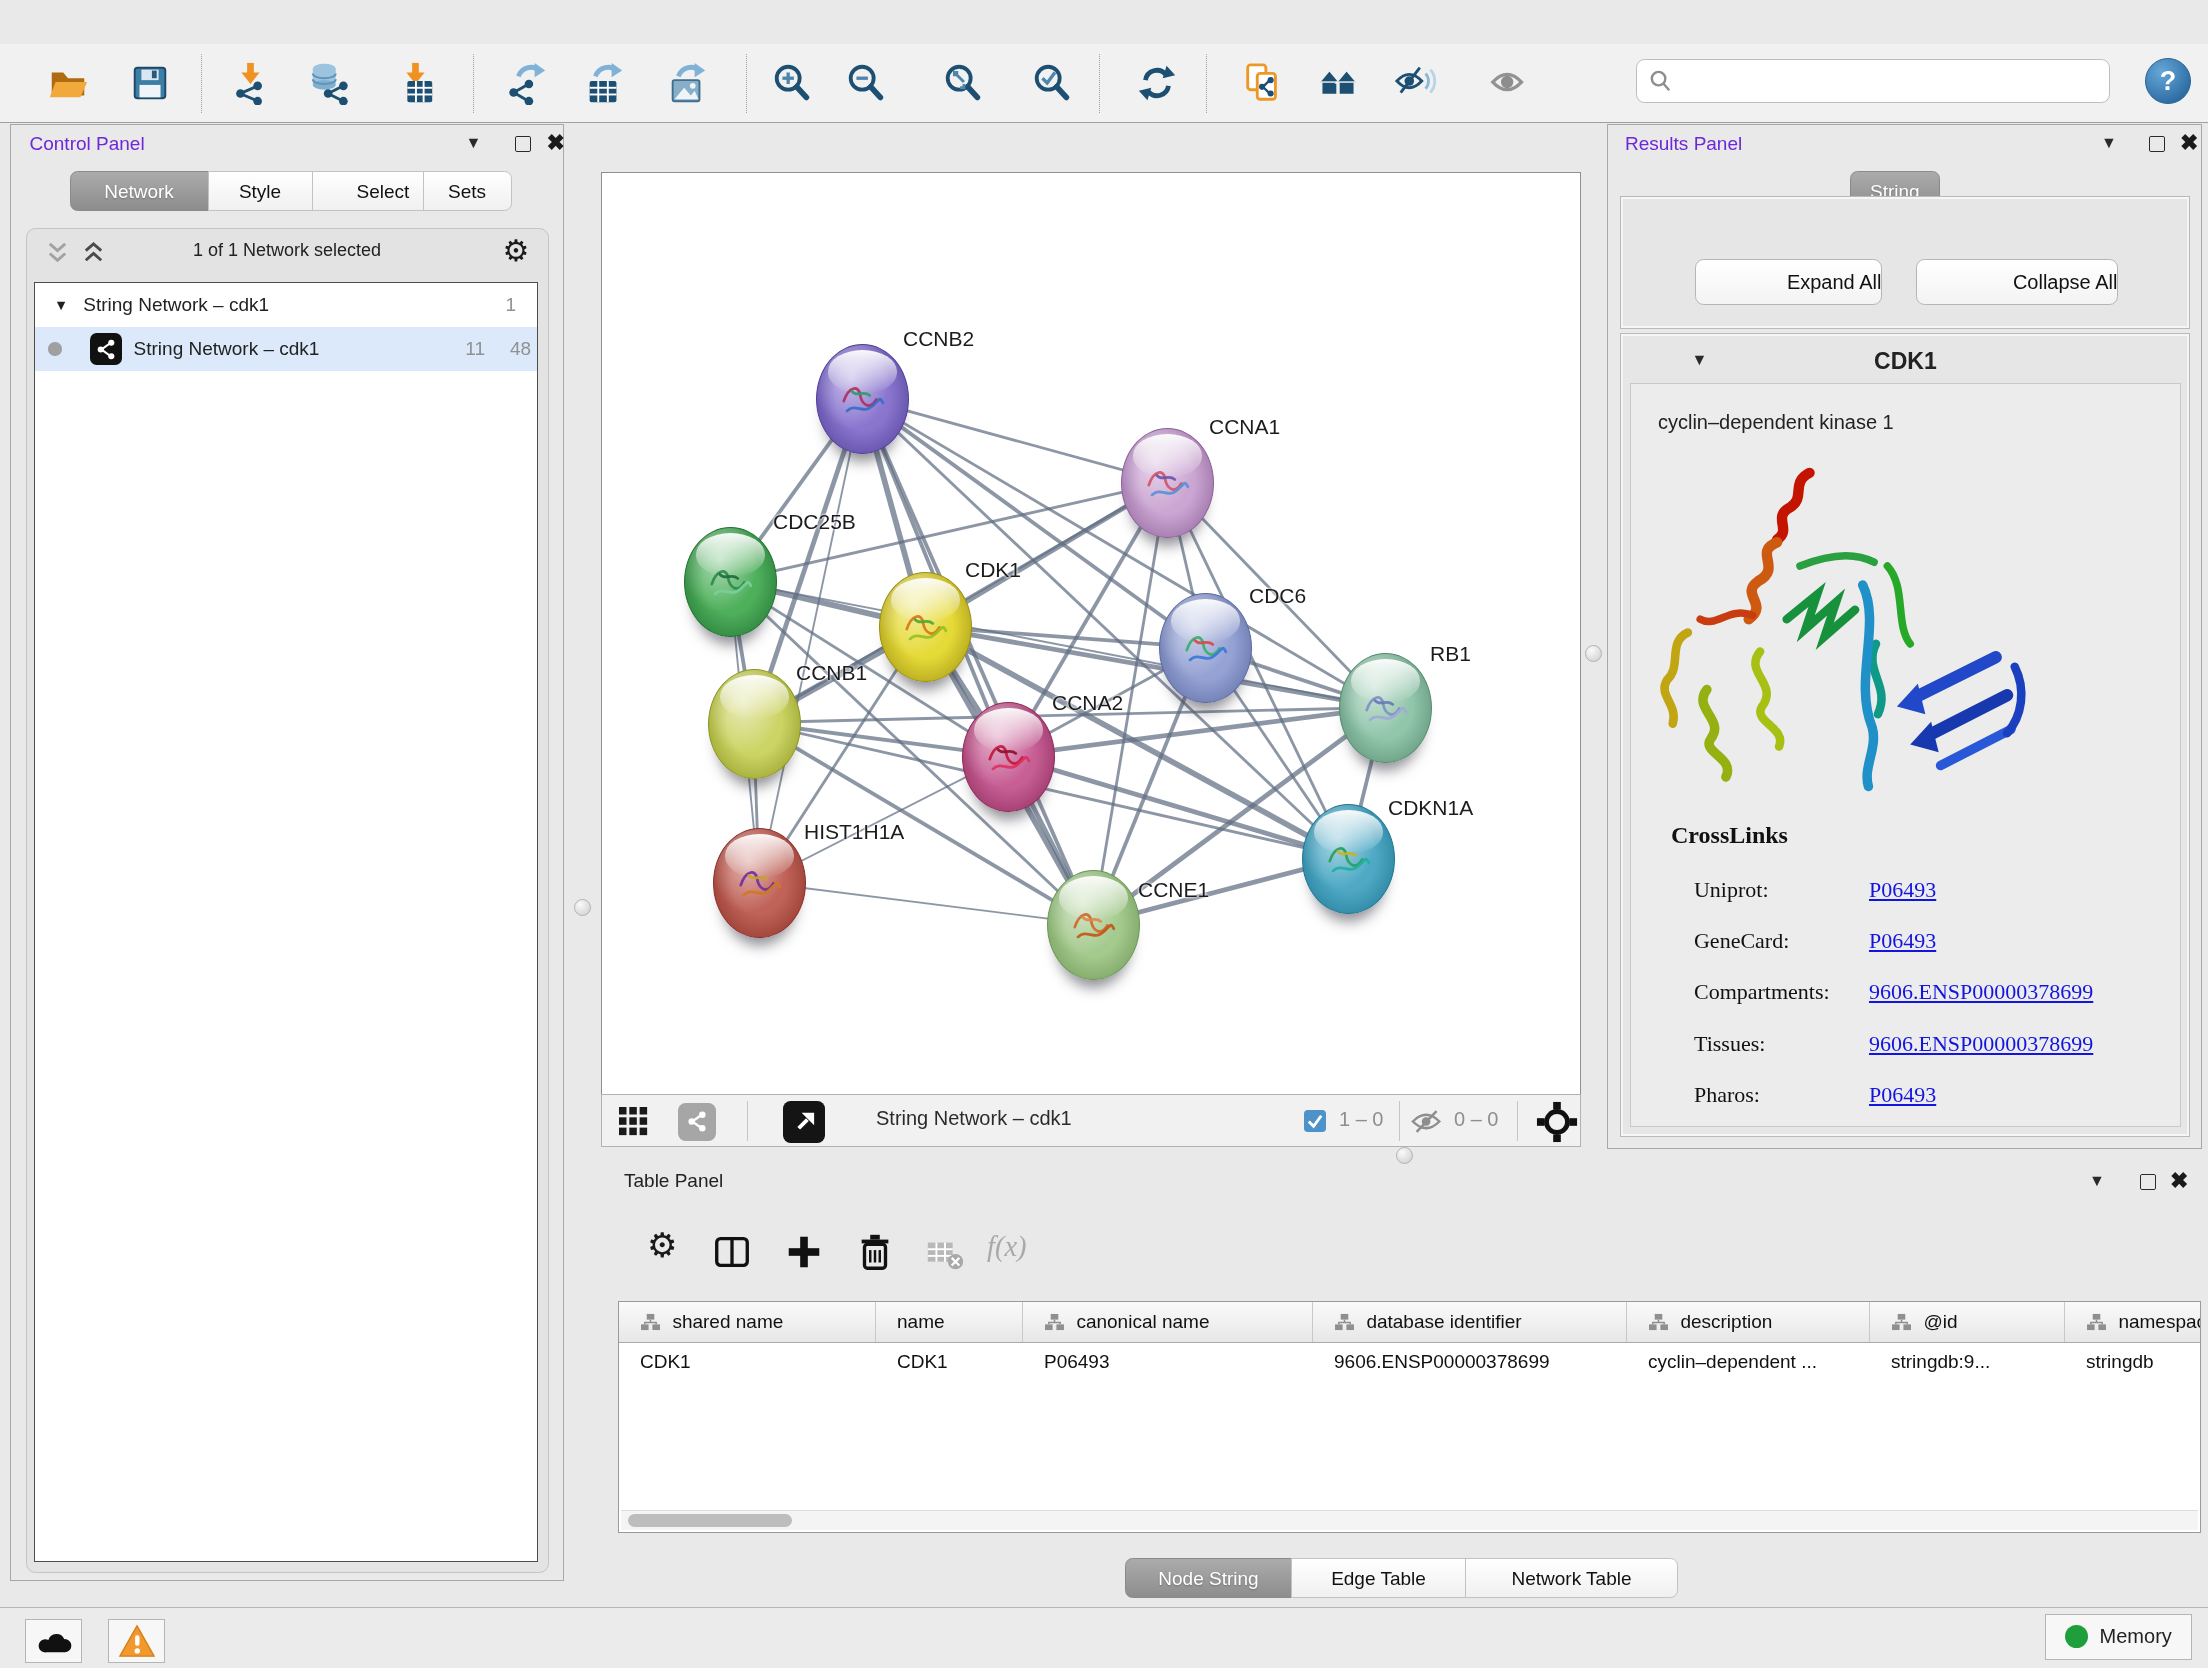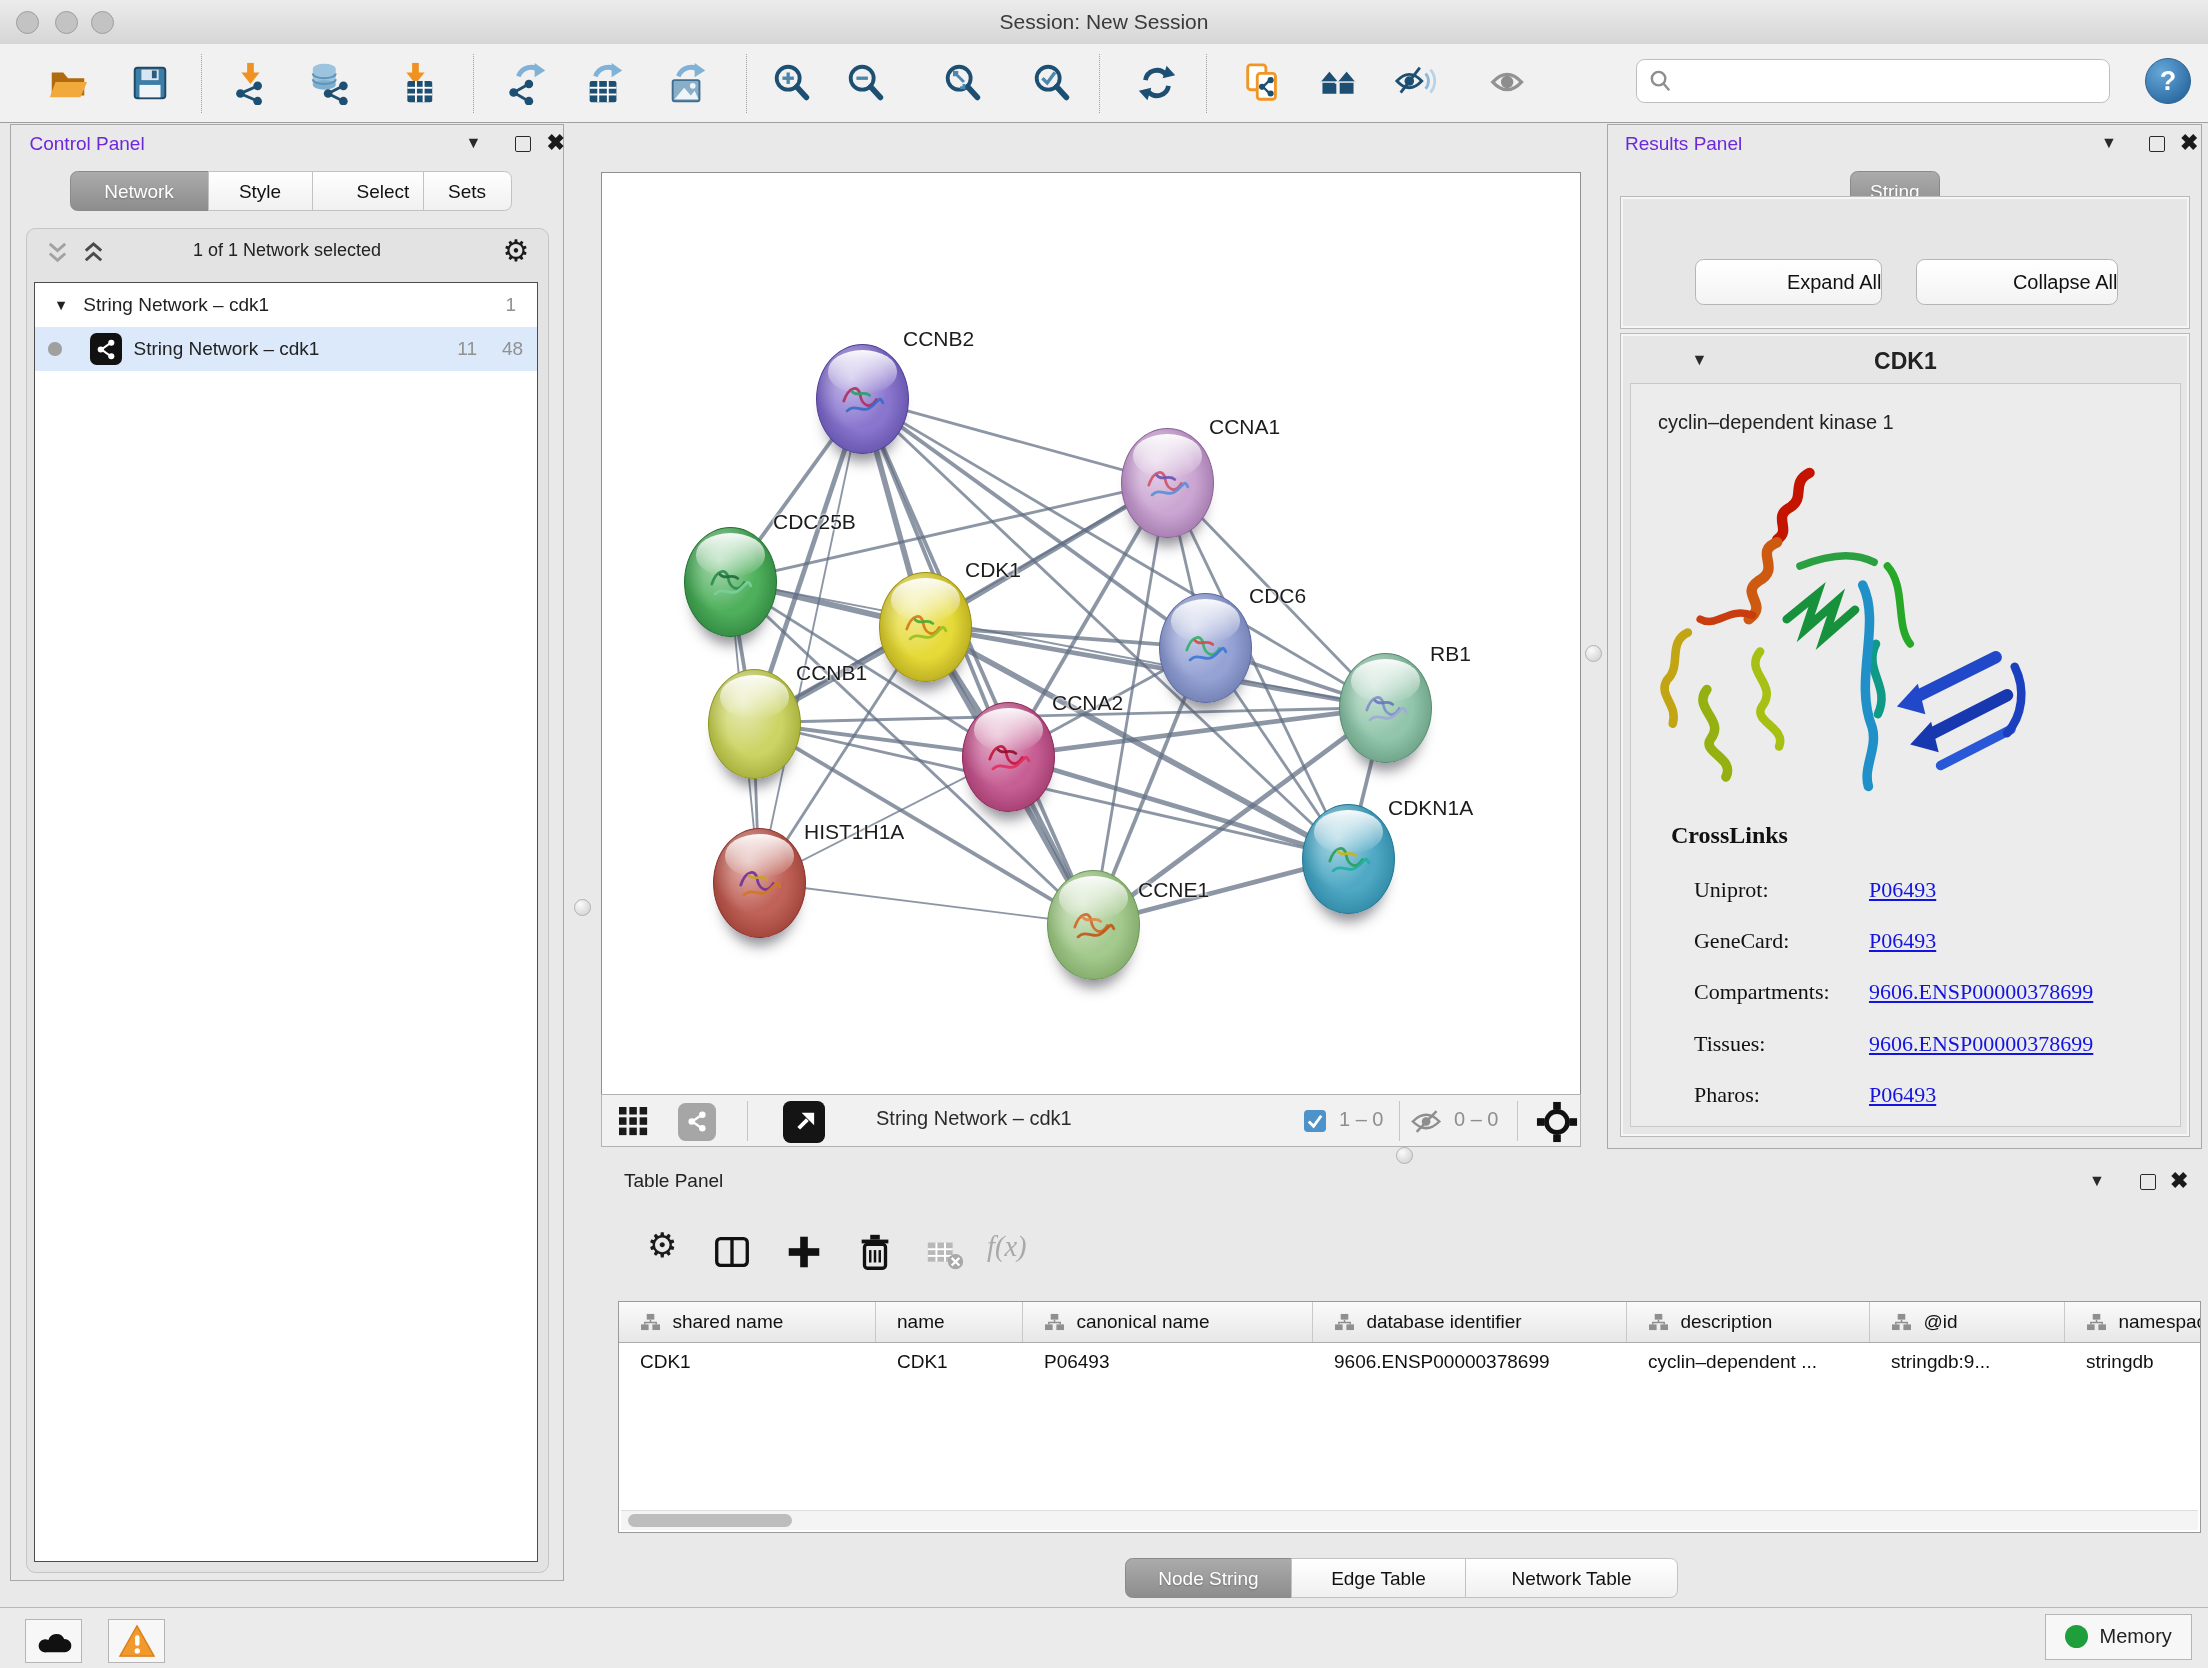--- a/index.html
+++ b/index.html
@@ -94,26 +94,20 @@
   
   .bottombar{position:absolute;left:0;top:1607px;width:2208px;height:61px;background:#ebebeb;border-top:1px solid #b8b8b8;}
   .bb-btn{position:absolute;background:#f7f7f7;border:1px solid #b5b5b5;cursor:pointer;display:flex;align-items:center;justify-content:center;}
   .mem-dot{width:23px;height:23px;border-radius:50%;background:#1f9e3c;margin-right:11.4px;}
 </style>
 </head>
 <body>
 
 <div id="app">
 
-  <div class="titlebar">
-    <div class="tl-dot" style="left:16px"></div>
-    <div class="tl-dot" style="left:55px"></div>
-    <div class="tl-dot" style="left:91px"></div>
-    <div class="win-title">Session: New Session</div>
-  </div>
 
   <div class="toolbar">
     <div class="tb-icon" style="left:46px">
       <svg width="44" height="44" viewBox="0 0 46 46">
           <path d="M6 12 h12 l5 6 h17 v18 H6 z" fill="#b06a10"></path>
           <path d="M10 22 h33 l-7 16 H4 z" fill="#f2a93b"></path>
         </svg>
     </div>
     <div class="tb-icon" style="left:128px">
       <svg width="44" height="44" viewBox="0 0 46 46">
@@ -349,21 +343,21 @@
                   <circle cx="17" cy="19" r="3.2"></circle>
                 </g>
                 <g stroke="#fff" stroke-width="2.2">
                   <line x1="15" y1="6" x2="8" y2="11"></line>
                   <line x1="8" y1="13" x2="15" y2="18"></line>
                 </g>
               </svg>
           </span>
           <span style="margin-left:11.4px">String Network – cdk1</span>
           <span class="count" style="margin-left:auto">11</span>
-          <span class="count" style="margin-left:25px;margin-right:14px">48</span>
+          <span class="count" style="margin-left:25px;margin-right:6px">48</span>
         </div>
       </div>
     </div>
   </div>
 
   <div class="canvas" id="net-canvas">
       <svg width="980" height="970" style="position:absolute;left:0;top:0" viewBox="0 0 1030 1020">
         <line x1="273" y1="237" x2="594" y2="325" stroke="#5f6d82" stroke-width="3" stroke-opacity="0.72"></line>
         <line x1="273" y1="237" x2="134" y2="429" stroke="#5f6d82" stroke-width="4" stroke-opacity="0.72"></line>
         <line x1="273" y1="237" x2="339" y2="477" stroke="#5f6d82" stroke-width="6" stroke-opacity="0.72"></line>

